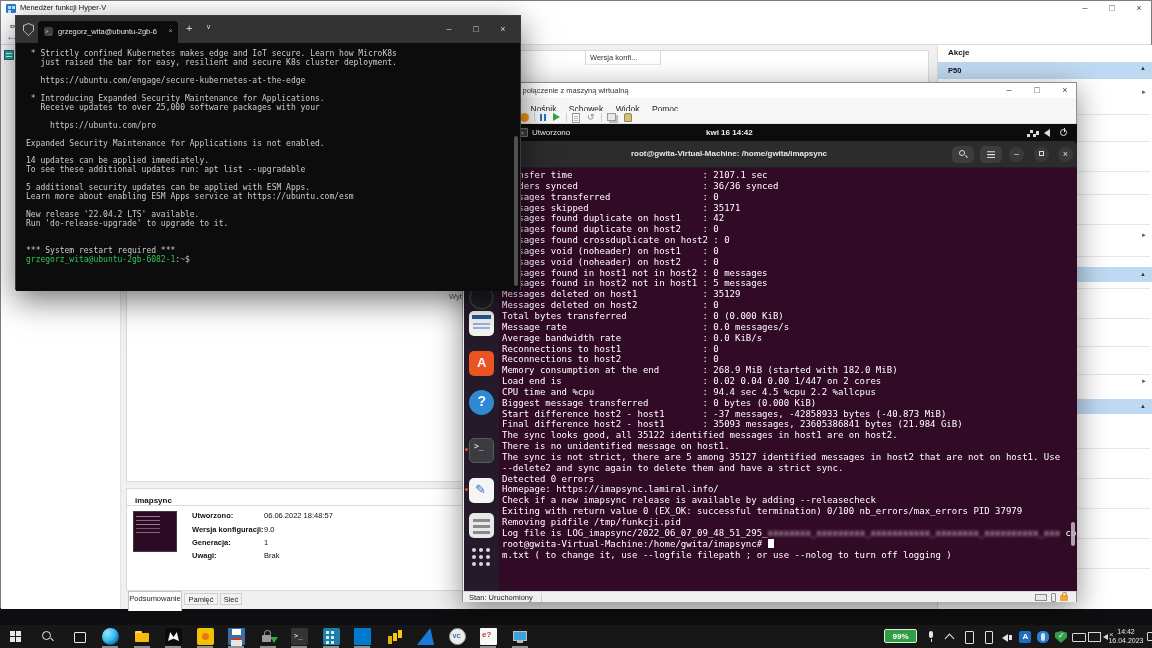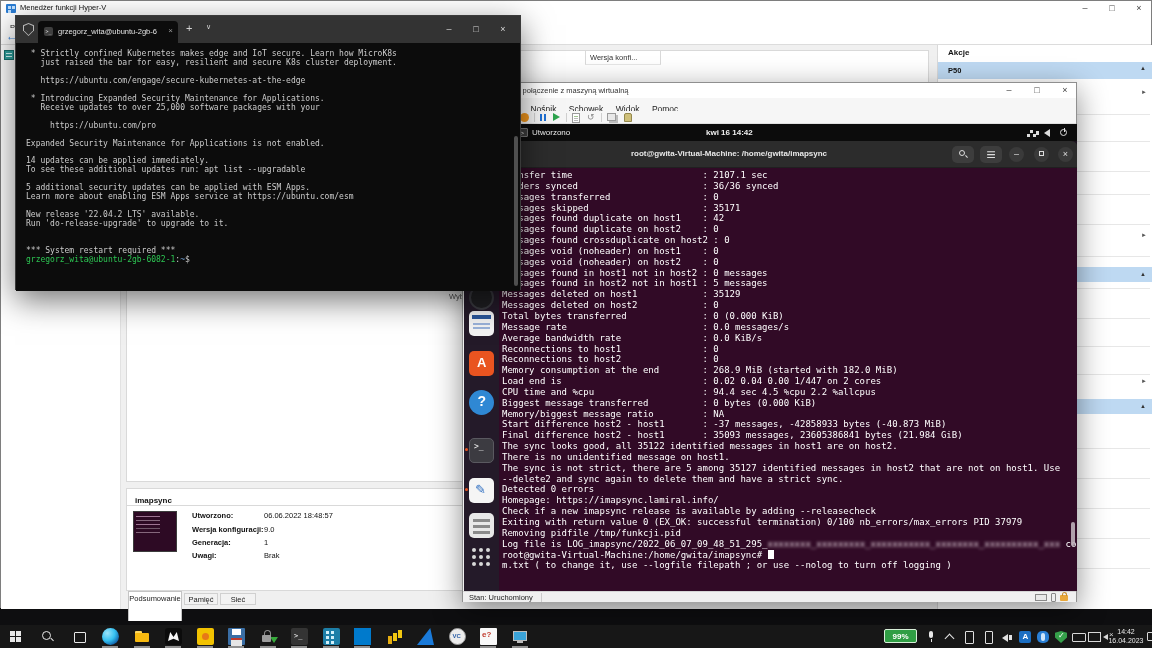--- a/index.html
+++ b/index.html
@@ -27,23 +27,23 @@
   #hv-clip { position:absolute; left:448px; top:247px; font-size:7.5px; color:#555; }
   #hv-sum-hdr { position:absolute; left:125px; top:443px; width:803px; height:18px; background:#fff; border:1px solid #d9d9d9; }
   #hv-sum-hdr span { font-size:8px; font-weight:bold; color:#111; margin:3px 0 0 8px; display:inline-block; }
   #hv-sum-body { position:absolute; left:125px; top:461px; width:803px; height:85px; background:#fff; border-left:1px solid #d9d9d9; border-right:1px solid #d9d9d9; border-bottom:1px solid #d9d9d9; }
   #hv-thumb { position:absolute; left:6px; top:5px; width:44px; height:41px; background:#2d0a24; border:1px solid #3c3c3c; }
   #hv-thumb:after { content:""; position:absolute; left:2px; top:4px; width:24px; height:1px; background:#b98fae; box-shadow:0 4px 0 #9a7f93, 0 8px 0 #b98fae, 0 12px 0 #7e6a78, 0 16px 0 #9a7f93; opacity:.8; }
   .hv-frow { position:absolute; left:0; font-size:7.5px; }
   .hv-frow .l { position:absolute; left:65px; font-weight:bold; color:#111; white-space:nowrap; }
   .hv-frow .v { position:absolute; left:137px; color:#111; white-space:nowrap; }
   .hv-tab { position:absolute; font-size:7.5px; color:#222; text-align:center; }
-  #hv-tab-0 { left:127px; top:546px; width:54px; height:30px; background:#fff; border:1px solid #c4c4c4; border-bottom:none; padding-top:2px; z-index:2; }
+  #hv-tab-0 { left:127px; top:546px; width:54px; height:20px; background:#fff; border:1px solid #c4c4c4; border-bottom:none; padding-top:2px; z-index:2; }
   #hv-tab-1 { left:183px; top:548px; width:34px; height:12px; background:#f2f2f2; border:1px solid #d0d0d0; padding-top:1px; }
-  #hv-tab-2 { left:219px; top:548px; width:36px; height:12px; background:#f2f2f2; border:1px solid #d0d0d0; padding-top:1px; }
+  #hv-tab-2 { left:219px; top:548px; width:22px; height:12px; background:#f2f2f2; border:1px solid #d0d0d0; padding-top:1px; }
   #hv-actions { position:absolute; left:936px; top:0; width:215px; height:564px; background:#fff; border-left:1px solid #d9d9d9; }
   #hv-actions-hdr { position:absolute; left:10px; top:3px; font-size:8px; font-weight:bold; color:#111; }
   #hv-p50 { position:absolute; left:0px; top:17px; width:215px; height:17px; background:#bed9f2; font-size:7.5px; font-weight:bold; color:#111; padding:4px 0 0 10px; }
   .act-sep { position:absolute; left:2px; width:210px; height:1px; background:#e7e7e7; }
   .act-arrow { position:absolute; left:203px; font-size:6px; color:#555; }
   .act-blue { position:absolute; left:0; width:215px; height:15px; background:#bed9f2; }
   .act-up { position:absolute; left:202px; font-size:6px; color:#333; }
 
   
   #vmc { position:absolute; left:462px; top:82px; width:615px; height:520px; background:#f0f0f0; border:1px solid #8f8f8f; z-index:2; box-shadow:0 8px 28px rgba(0,0,0,.45); }
@@ -357,21 +357,20 @@
               <div class="tline">Messages deleted on host2            : 0</div>
               <div class="tline">Total bytes transferred              : 0 (0.000 KiB)</div>
               <div class="tline">Message rate                         : 0.0 messages/s</div>
               <div class="tline">Average bandwidth rate               : 0.0 KiB/s</div>
               <div class="tline">Reconnections to host1               : 0</div>
               <div class="tline">Reconnections to host2               : 0</div>
               <div class="tline">Memory consumption at the end        : 268.9 MiB (started with 182.0 MiB)</div>
               <div class="tline">Load end is                          : 0.02 0.04 0.00 1/447 on 2 cores</div>
               <div class="tline">CPU time and %cpu                    : 94.4 sec 4.5 %cpu 2.2 %allcpus</div>
               <div class="tline">Biggest message transferred          : 0 bytes (0.000 KiB)</div>
-              <div class="tline">Memory/biggest message ratio         : NA</div>
               <div class="tline">Start difference host2 - host1       : -37 messages, -42858933 bytes (-40.873 MiB)</div>
               <div class="tline">Final difference host2 - host1       : 35093 messages, 23605386841 bytes (21.984 GiB)</div>
               <div class="tline">The sync looks good, all 35122 identified messages in host1 are on host2.</div>
               <div class="tline">There is no unidentified message on host1.</div>
               <div class="tline">The sync is not strict, there are 5 among 35127 identified messages in host2 that are not on host1. Use</div>
               <div class="tline">--delete2 and sync again to delete them and have a strict sync.</div>
               <div class="tline">Detected 0 errors</div>
               <div class="tline">Homepage: https://imapsync.lamiral.info/</div>
               <div class="tline">Check if a new imapsync release is available by adding --releasecheck</div>
               <div class="tline">Exiting with return value 0 (EX_OK: successful termination) 0/100 nb_errors/max_errors PID 37979</div>

